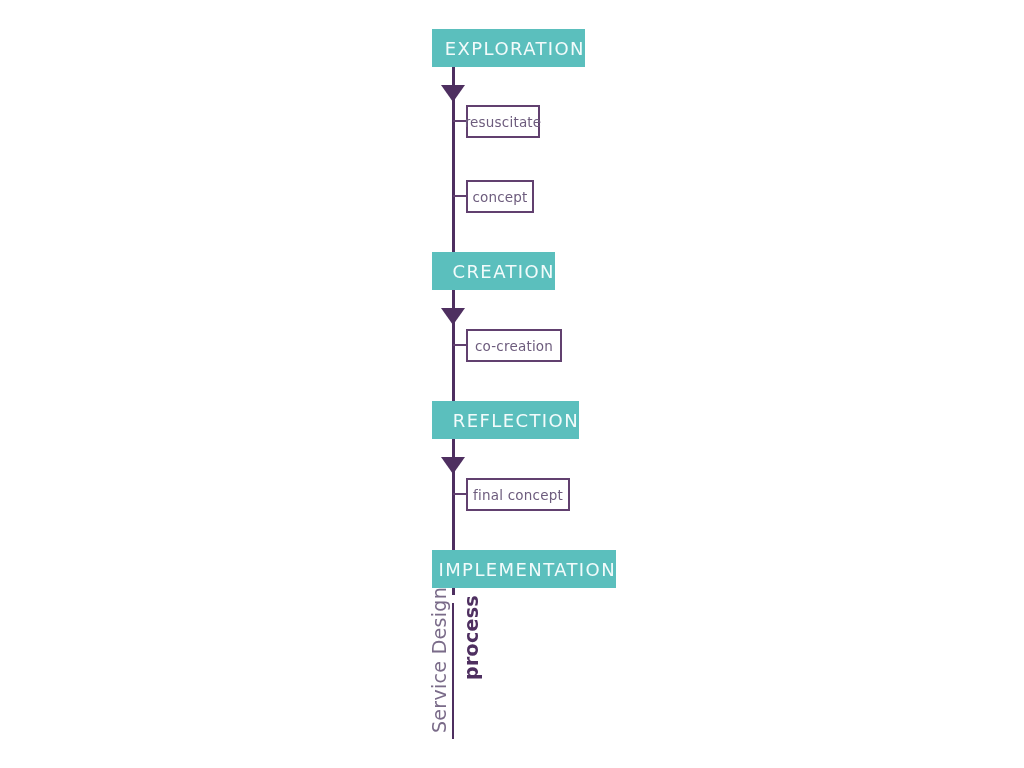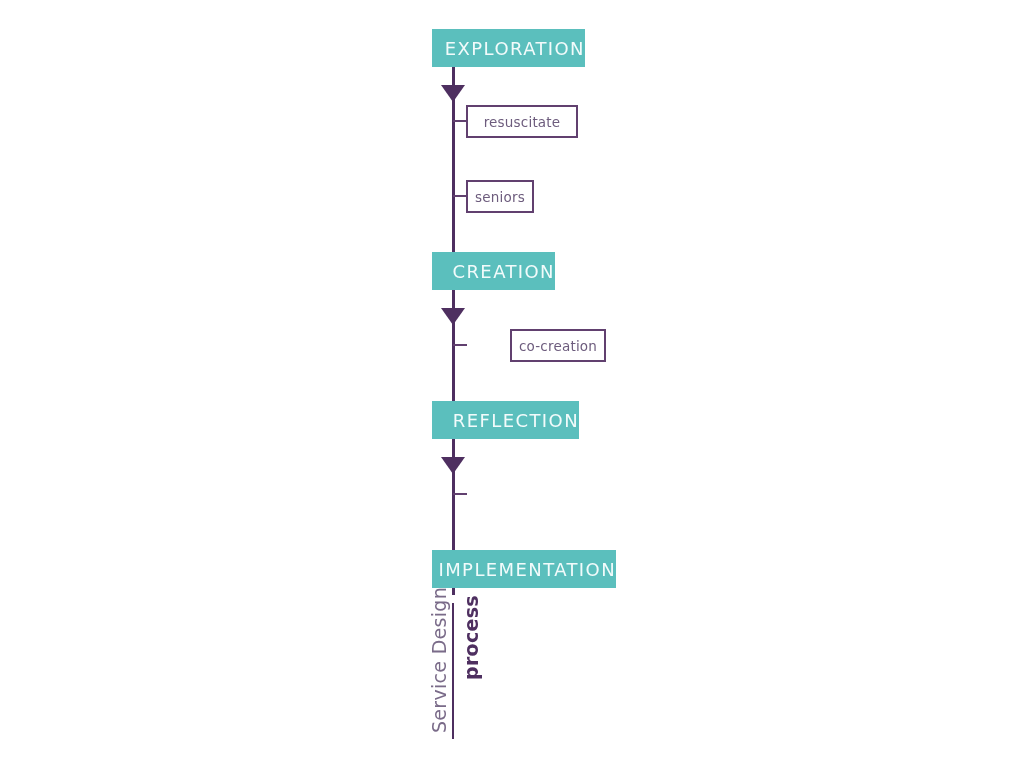--- a/index.html
+++ b/index.html
@@ -125,35 +125,38 @@
 
   <div class="stage" style="left:432px; top:550px; width:184px;">
     <span>IMPLEMENTATION</span>
   </div>
 
   <div class="arrow" style="left:441px; top:85px;"></div>
   <div class="arrow" style="left:441px; top:308px;"></div>
   <div class="arrow" style="left:441px; top:457px;"></div>
 
   <div class="stub" style="left:453px; top:120px; width:14px;"></div>
-  <div class="sub" style="left:466px; top:105px; width:112px;">
+  <div class="sub" style="left:466px; top:105px; width:74px;">
     <span>resuscitate</span>
   </div>
 
   <div class="stub" style="left:453px; top:195px; width:14px;"></div>
   <div class="sub" style="left:466px; top:180px; width:68px;">
-    <span>seniors</span>
+    <span>concept</span>
   </div>
 
   <div class="stub" style="left:453px; top:344px; width:14px;"></div>
-  <div class="sub" style="left:466px; top:329px; width:96px;margin-left:44px;">
+  <div class="sub" style="left:466px; top:329px; width:96px;">
     <span>co-creation</span>
   </div>
 
   <div class="stub" style="left:453px; top:493px; width:14px;"></div>
+  <div class="sub" style="left:466px; top:478px; width:104px;">
+    <span>final concept</span>
+  </div>
 
   <div class="caption-rule" style="left:452px; top:603px; height:136px;"></div>
 
   <div class="vtext light" style="left:430px; top:733px;">Service Design</div>
 
   <div class="vtext bold" style="left:462px; top:680px;">process</div>
 
 </div>
 
 </body></html>

